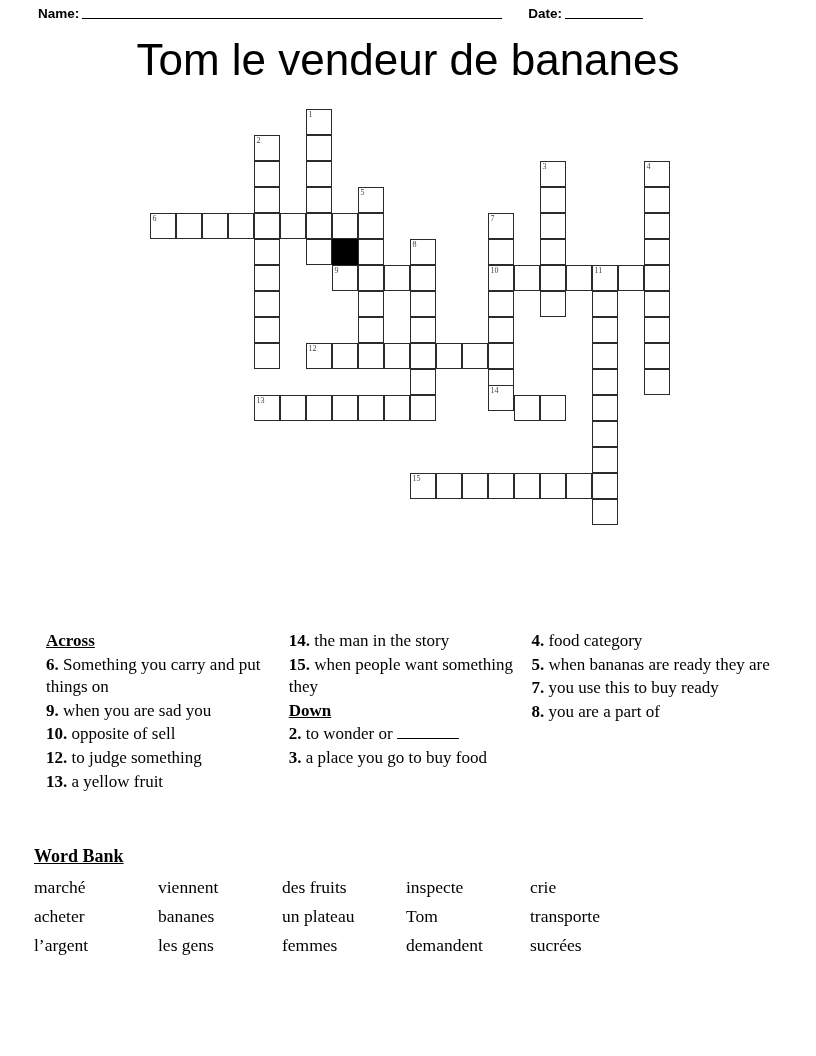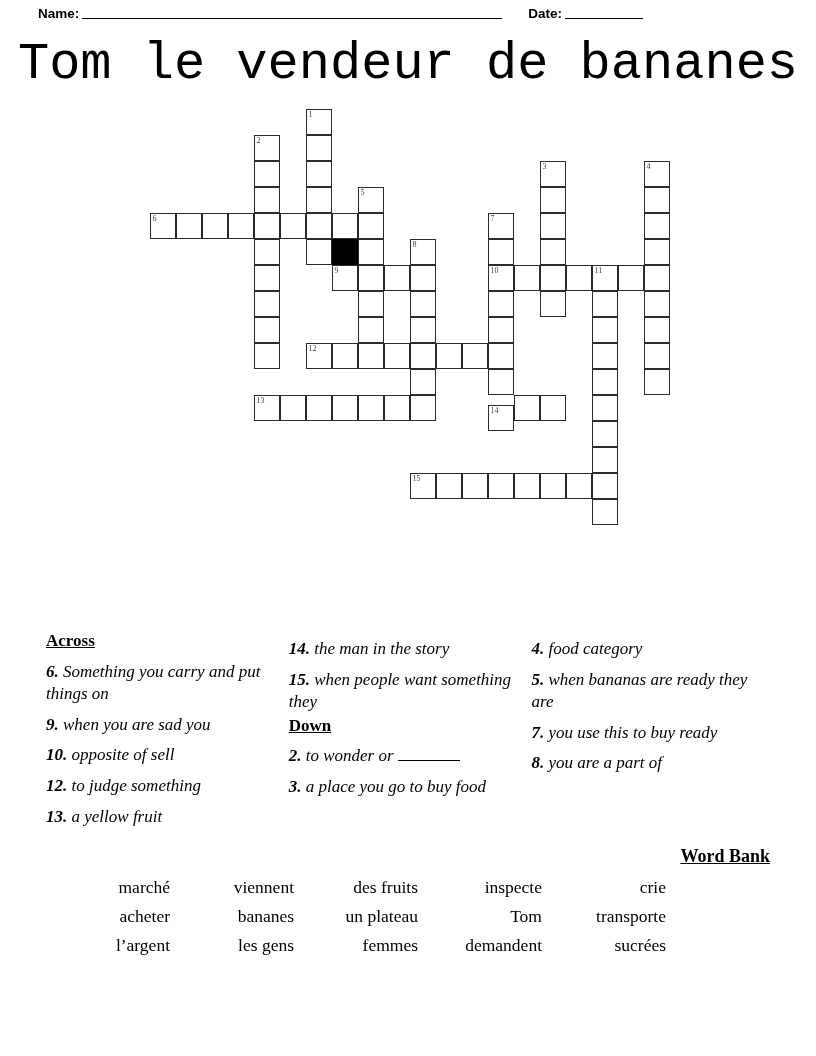--- a/index.html
+++ b/index.html
@@ -39,22 +39,22 @@
   #date-rule { width: 78px; }
   #date-label { margin-left: 26px; }
 
   
   #puzzle-title {
     position: absolute;
     left: 0;
     top: 36px;
     width: 816px;
     text-align: center;
-    font-family: Liberation Mono, monospace;
-    font-size: 52px;
+    font-family: Liberation Sans, sans-serif;
+    font-size: 44px;
     font-weight: normal;
     letter-spacing: 0px;
     line-height: 1.1;
   }
 
   
   #crossword-grid {
     position: absolute;
     left: 0px;
     top: 0px;
@@ -101,42 +101,40 @@
   #clue-col-1 { width: 240px; }
   #clue-col-2 { width: 240px; }
   #clue-col-3 { width: 244px; }
   .clue-heading {
     font-weight: bold;
     text-decoration: underline;
     font-size: 17px;
     margin: 0 0 1px 0;
   }
   .clue-item {
-    margin: 8px 0 1px 0;
+    margin: 0 0 1px 0;
     text-indent: 0;
-    font-style: italic;
   }
   .clue-num {
     font-weight: bold;
   }
   .blank-line {
     display: inline-block;
     width: 62px;
     border-bottom: 1.5px solid #000;
     height: 13px;
     vertical-align: baseline;
   }
 
   
   #word-bank {
     position: absolute;
-    left: 46px;
+    left: 34px;
     top: 846px;
     width: 724px;
-    text-align: right;
   }
   #word-bank-heading {
     font-weight: bold;
     text-decoration: underline;
     font-size: 18px;
     margin-bottom: 6px;
   }
   #word-bank-table {
     width: 620px;
     border-collapse: collapse;
@@ -261,21 +259,21 @@
     <div class="xw-cell" style="left: 644px; top: 369px;"></div>
     <div class="xw-cell" style="left: 254px; top: 395px;">
       <span class="xw-num">13</span>
     </div>
     <div class="xw-cell" style="left: 280px; top: 395px;"></div>
     <div class="xw-cell" style="left: 306px; top: 395px;"></div>
     <div class="xw-cell" style="left: 332px; top: 395px;"></div>
     <div class="xw-cell" style="left: 358px; top: 395px;"></div>
     <div class="xw-cell" style="left: 384px; top: 395px;"></div>
     <div class="xw-cell" style="left: 410px; top: 395px;"></div>
-    <div class="xw-cell" style="left: 488px; top: 405px;">
+    <div class="xw-cell" style="left: 488px; top: 385px;">
       <span class="xw-num">14</span>
     </div>
     <div class="xw-cell" style="left: 514px; top: 395px;"></div>
     <div class="xw-cell" style="left: 540px; top: 395px;"></div>
     <div class="xw-cell" style="left: 592px; top: 395px;"></div>
     <div class="xw-cell" style="left: 592px; top: 421px;"></div>
     <div class="xw-cell" style="left: 592px; top: 447px;"></div>
     <div class="xw-cell" style="left: 410px; top: 473px;">
       <span class="xw-num">15</span>
     </div>

